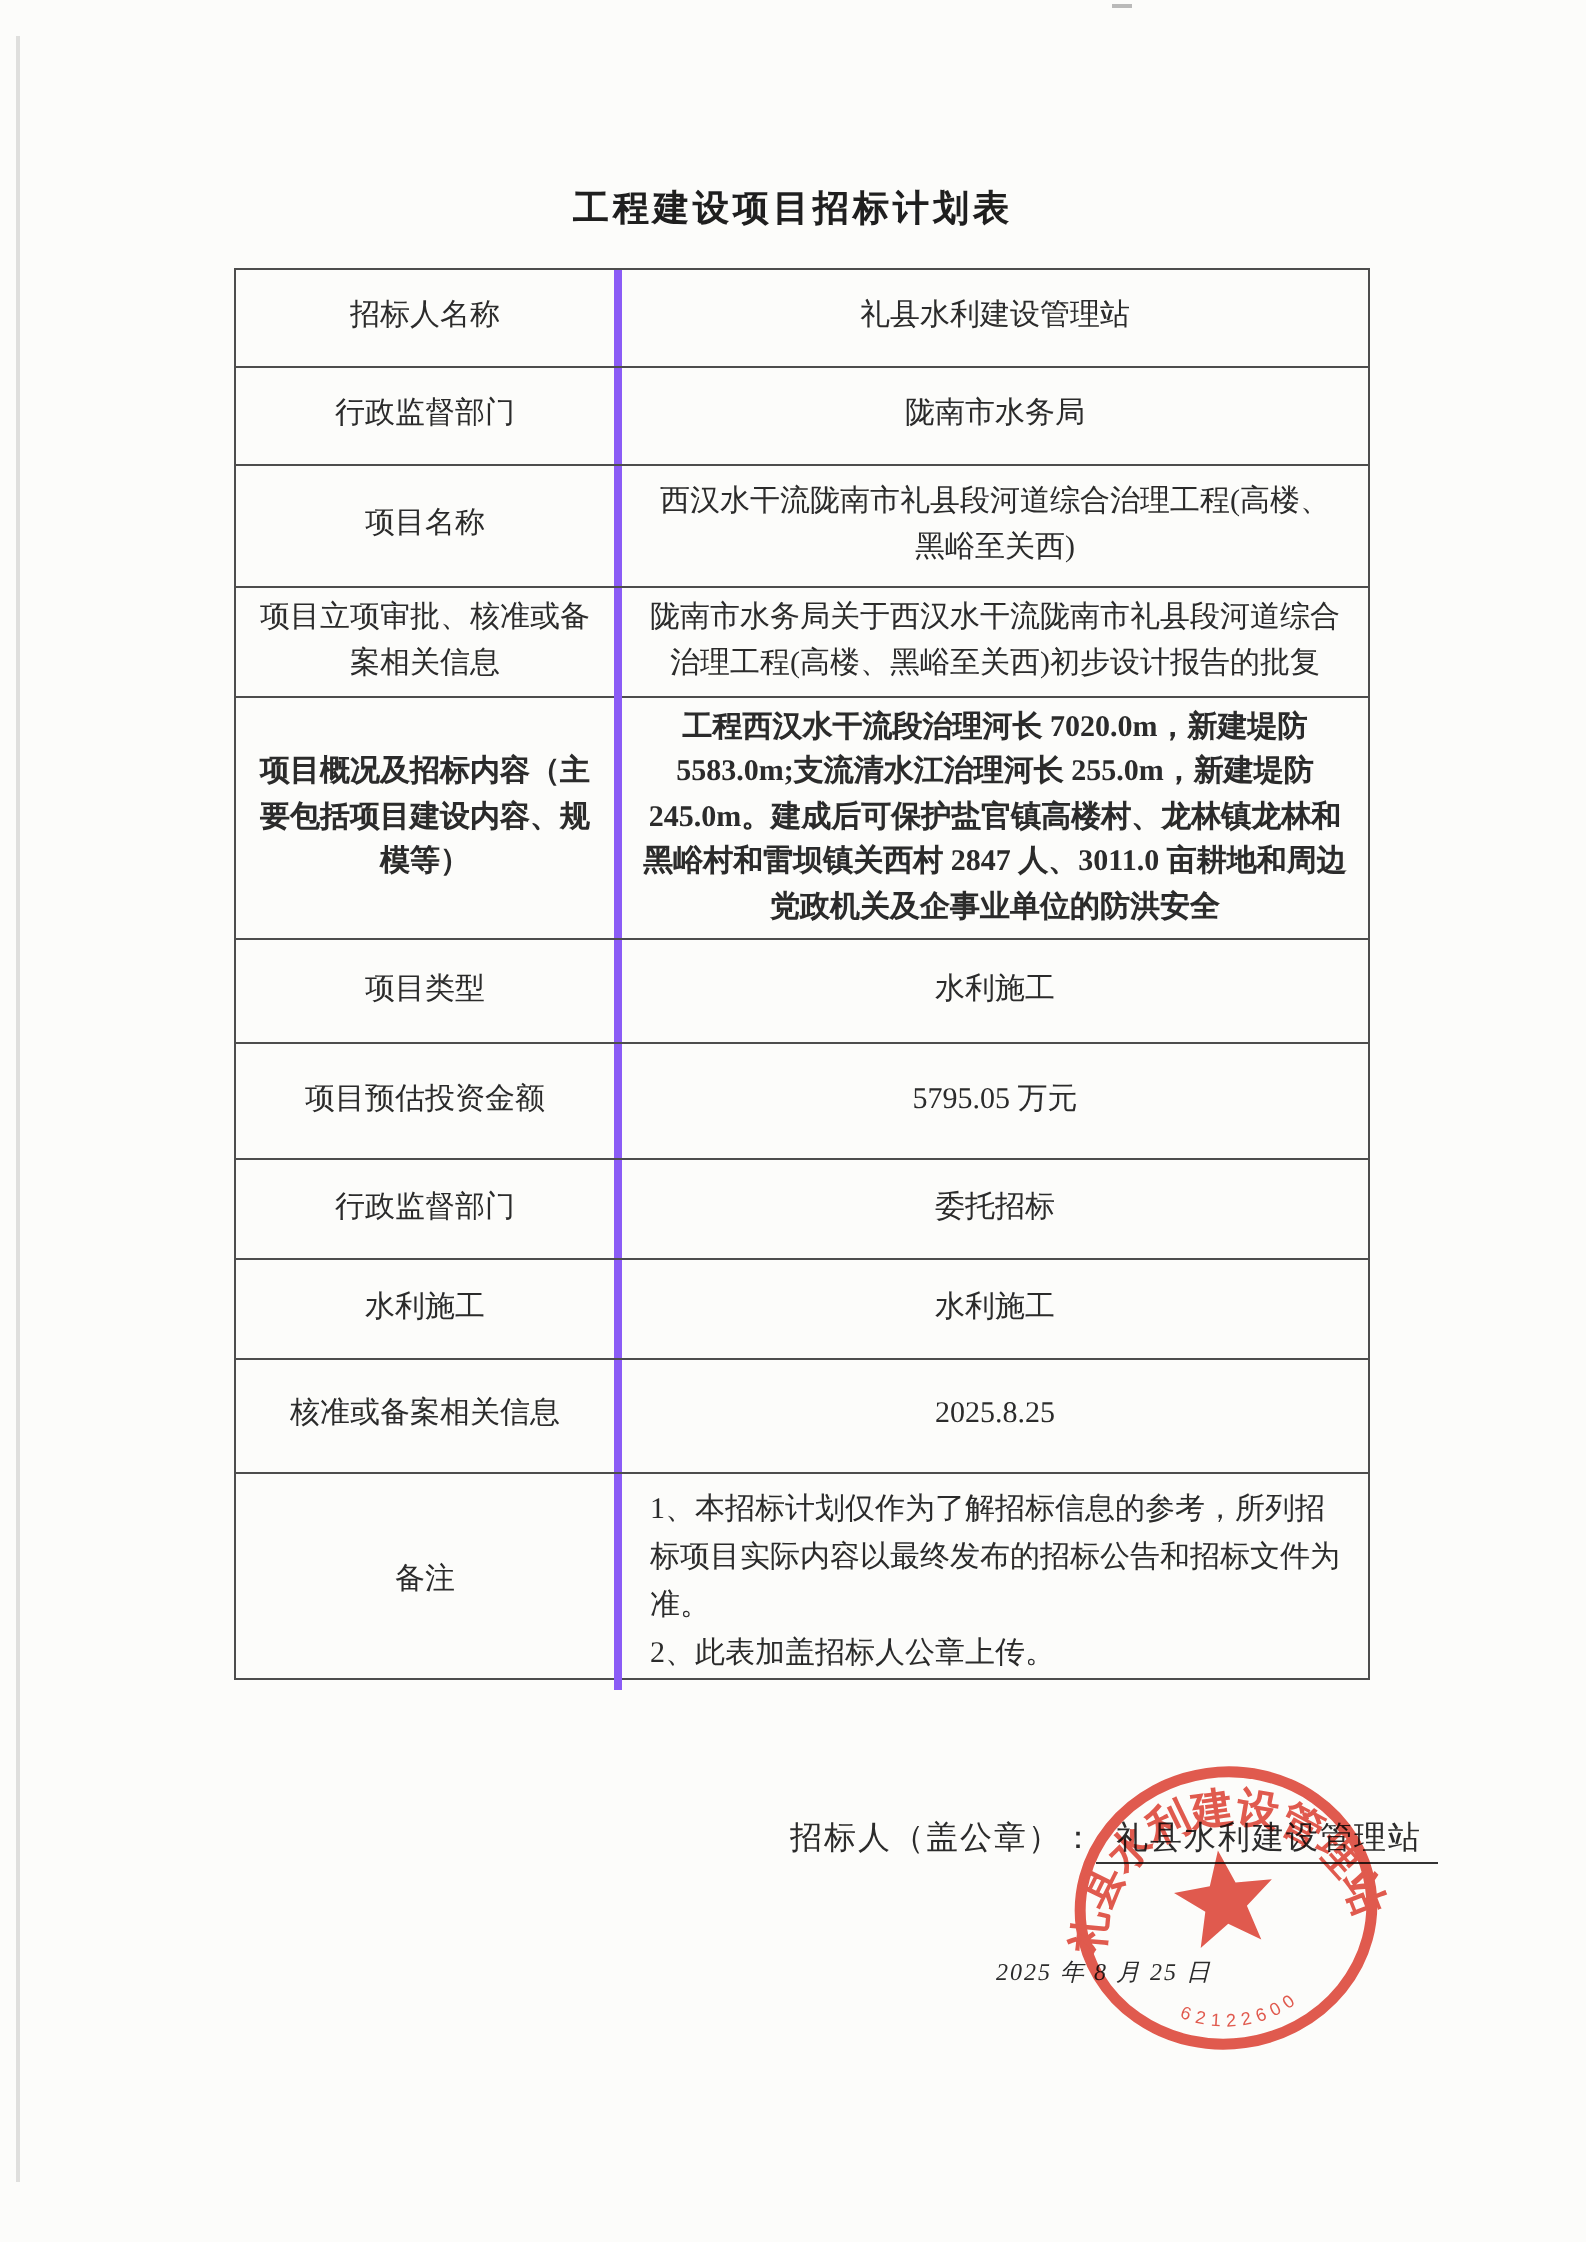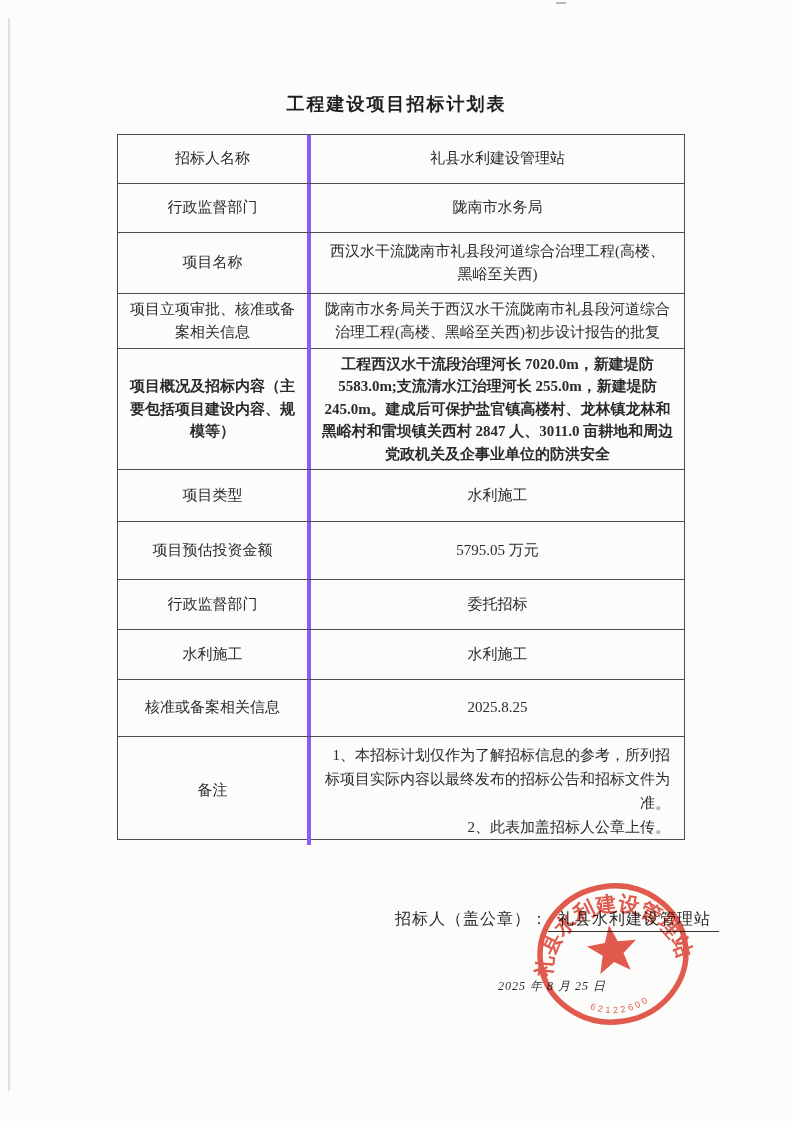--- a/index.html
+++ b/index.html
@@ -43,21 +43,21 @@
     padding:4px 12px;
     box-sizing:border-box;
     color:#2b2b2b;
   }
   .cell.label{border-right:4px solid #8b5cf6;}
   .cell.left{justify-content:flex-start;text-align:left;white-space:pre-line;}
   .r1{height:48px}.r2{height:61px}.r3{height:49px}.r4{height:55px}
   .r5{height:121px}.r6{height:52px}.r7{height:58px}.r8{height:50px}
   .r9{height:50px}.r10{height:60px}.r11{height:57px}.r12{height:103px}
   .r5 .cell{padding:2px 10px;line-height:1.5;font-weight:bold;}
-  .r12 .cell.value{padding:6px 14px;line-height:1.6;text-align:right;}
+  .r12 .cell.value{padding:6px 14px;line-height:1.6;}
 
   .sign-line{
     position:absolute;left:395px;top:909px;
     font-size:16px;letter-spacing:1px;color:#2b2b2b;
     white-space:nowrap;
   }
   .sign-name{
     display:inline-block;
     border-bottom:1.5px solid #333;
     padding:0 8px 1px 10px;

